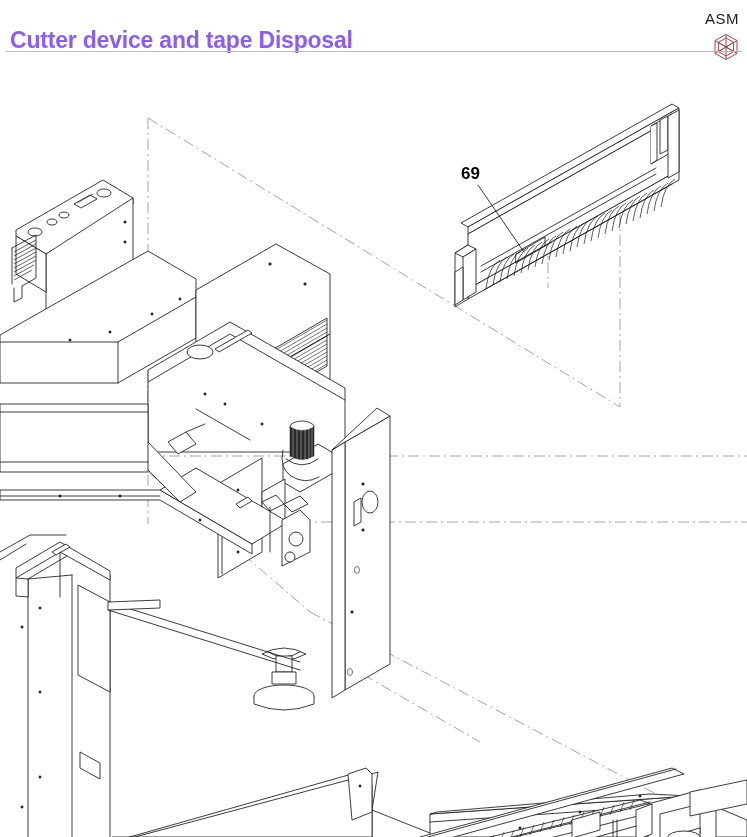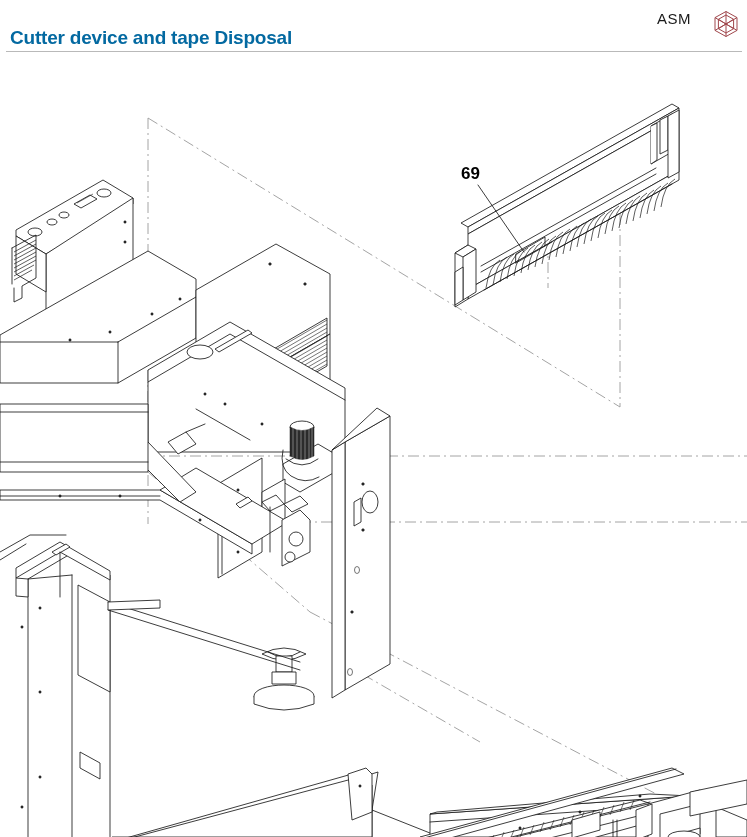--- a/index.html
+++ b/index.html
@@ -7,24 +7,24 @@
     width:747px;height:837px;position:relative;overflow:hidden;
     font-family:"Liberation Sans","DejaVu Sans",sans-serif;
     -webkit-font-smoothing:antialiased;
   }
   .page{position:absolute;inset:0;background:#fff;}
 
   
   .header{position:absolute;left:0;top:0;width:747px;height:52px;}
   .page-title{
     position:absolute;left:10px;top:27px;
-    font-size:19px;font-weight:bold;color:#0369a1;
+    font-size:23px;font-weight:bold;color:#8b5cf6;
     letter-spacing:-0.2px;white-space:nowrap;
   }
-  .brand{position:absolute;right:8px;top:10px;display:flex;align-items:flex-start;gap:22px;}
+  .brand{position:absolute;right:8px;top:10px;display:flex;align-items:flex-end;gap:6px;flex-direction:column;}
   .brand-text{font-size:15px;font-weight:normal;color:#1a1a1a;letter-spacing:.5px;}
   .brand-mark{width:26px;height:28px;display:block;}
   .rule{
     position:absolute;left:6px;top:51px;width:736px;height:1px;
     background:#b9b9b9;
   }
 
   
   .drawing{position:absolute;left:0;top:52px;width:747px;height:785px;}
   svg.cad{display:block;width:747px;height:785px;}

